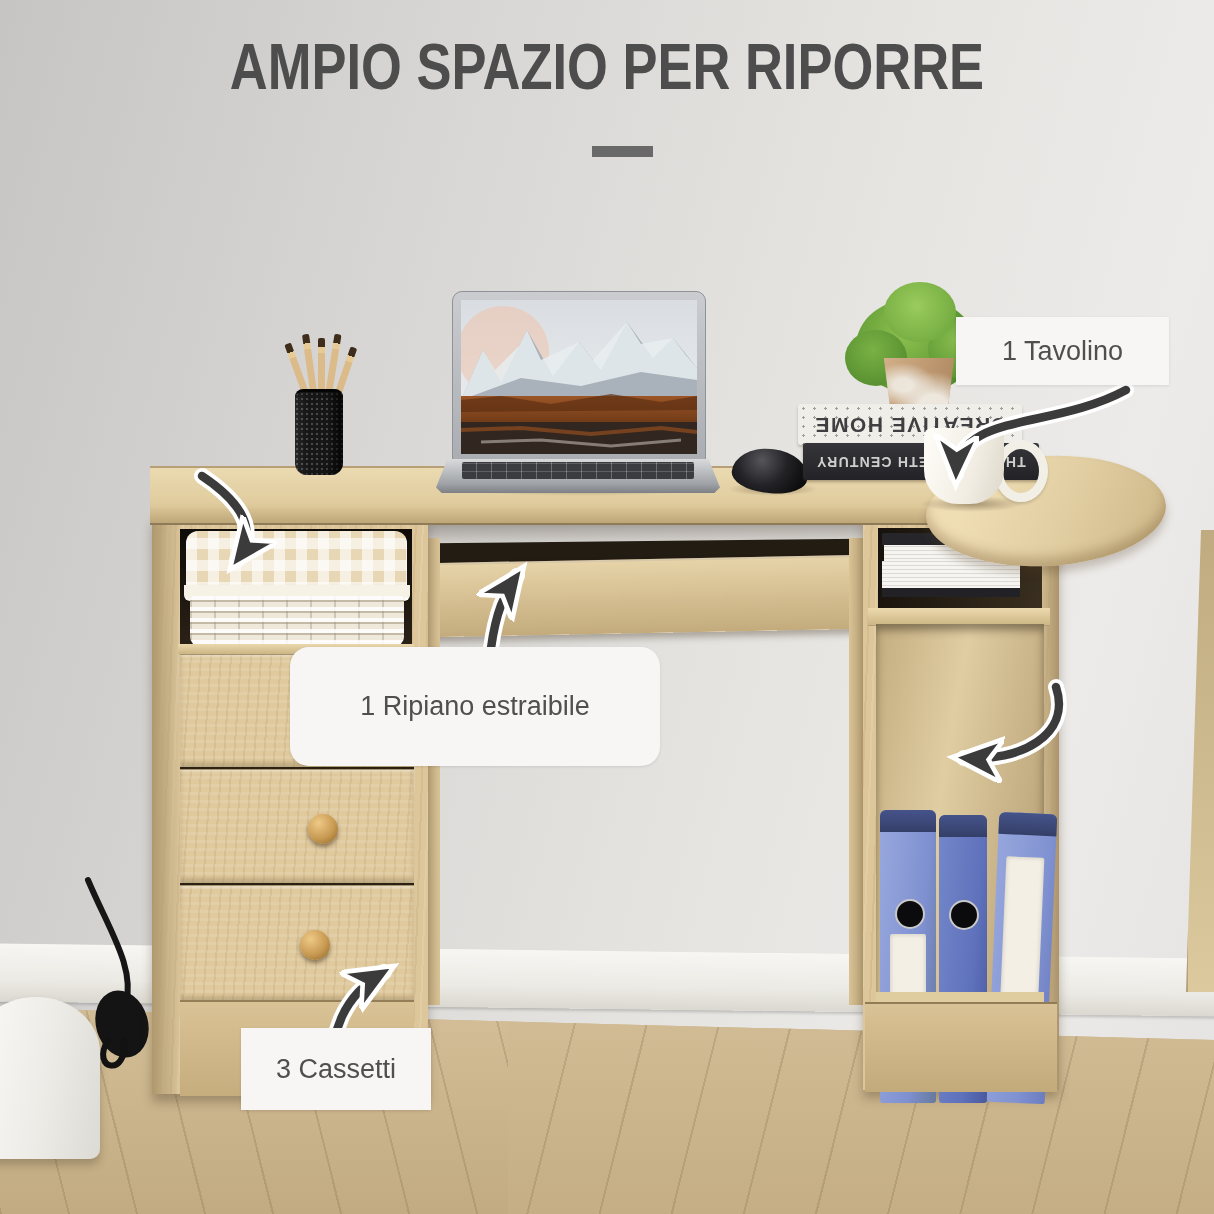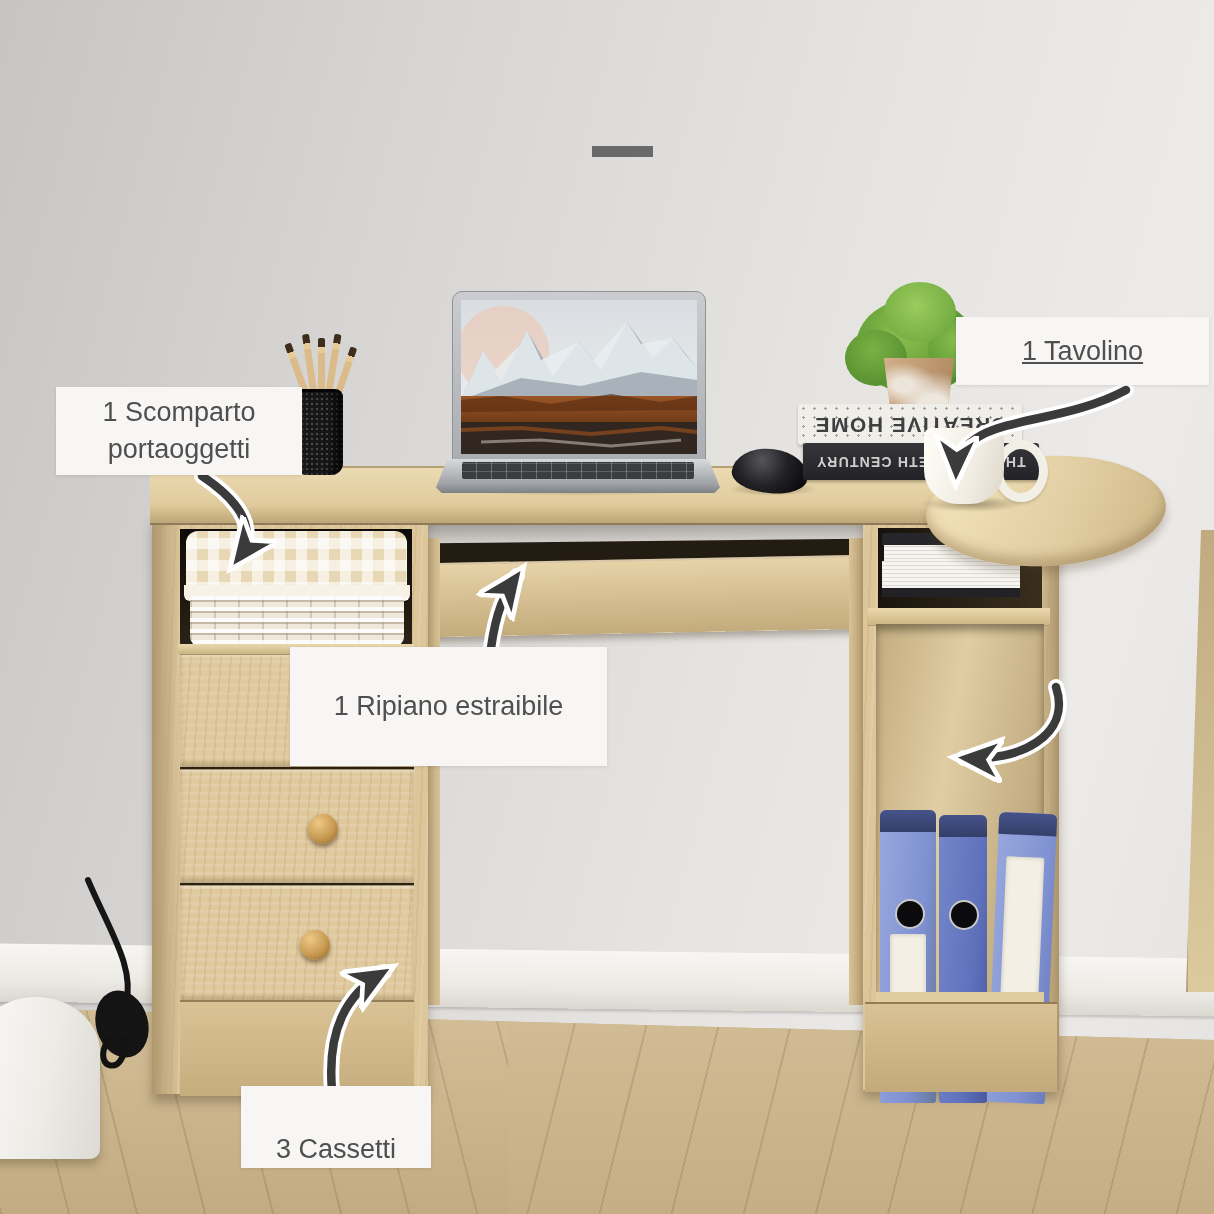--- a/index.html
+++ b/index.html
@@ -124,24 +124,24 @@
        background:linear-gradient(105deg,#fffdf9,#f1ede3 60%,#ddd7c9);}
 
   
   .title{left:0;top:30px;width:100%;text-align:center;}
   .title span{display:inline-block;font-weight:700;font-size:64px;color:#4d4d4d;transform:scaleX(.82);white-space:nowrap;}
   .dash{left:592px;top:146px;width:61px;height:11px;background:#696969;}
   .callout{background:#f7f6f4;color:#4f4f4f;font-size:27px;line-height:37px;
            display:flex;flex-direction:column;align-items:center;justify-content:center;
            box-shadow:0 1px 3px rgba(0,0,0,.10);text-align:center;}
   .c1{left:56px;top:387px;width:246px;height:88px;}
-  .c2{left:956px;top:317px;width:253px;height:68px;text-decoration:underline;}
-  .c3{left:290px;top:647px;width:317px;height:119px;}
+  .c2{left:956px;top:317px;width:213px;height:68px;}
+  .c3{left:290px;top:647px;width:370px;height:119px;border-radius:19px;}
   .c4{left:896px;top:616px;width:269px;height:69px;}
-  .c5{left:241px;top:1086px;width:190px;height:82px;justify-content:flex-end;}
+  .c5{left:241px;top:1028px;width:190px;height:82px;}
   .arrows{left:0;top:0;}
 </style>
 </head>
 <body>
 
 <div class="scene">
 
   <div class="abs baseboard"></div>
   <div class="abs floor">
     <div class="abs floor-half floor-l"></div>
@@ -259,20 +259,23 @@
     <span class="spine wspine">CREATIVE HOME</span>
   </div>
   <div class="abs kbook">
     <span class="spine kspine">THE TWENTIETH CENTURY</span>
   </div>
 
   <div class="abs shadow-ell" style="left:920px;top:496px;width:104px;height:16px;"></div>
   <div class="abs mug-handle"></div>
   <div class="abs mug"></div>
 
+  <div class="abs title">
+    <span>AMPIO SPAZIO PER RIPORRE</span>
+  </div>
   <div class="abs dash"></div>
 
   <svg class="abs arrows" width="1214" height="1214" viewBox="0 0 1214 1214">
     <defs>
       <marker id="ah" markerWidth="7" markerHeight="6.2" refX="4.6" refY="2.6" orient="auto">
         <path d="M0,0 L6,2.6 L0,5.2 L1.7,2.6 Z" fill="#3b3b3b" stroke="#ffffff" stroke-width="0.55"></path>
       </marker>
     </defs>
     <g>
       <path d="M 202,476 C 244,504 258,532 237,560" fill="none" stroke="#ffffff" stroke-width="16" stroke-linecap="round"></path>
@@ -289,24 +292,20 @@
     <g>
       <path d="M 1056,687 C 1072,735 1020,762 964,758" fill="none" stroke="#ffffff" stroke-width="16" stroke-linecap="round"></path>
       <path d="M 1056,687 C 1072,735 1020,762 964,758" fill="none" stroke="#3b3b3b" stroke-width="8.5" stroke-linecap="round" marker-end="url(#ah)"></path>
     </g>
     <g>
       <path d="M 332,1090 C 327,1030 346,994 384,972" fill="none" stroke="#ffffff" stroke-width="16" stroke-linecap="round"></path>
       <path d="M 332,1090 C 327,1030 346,994 384,972" fill="none" stroke="#3b3b3b" stroke-width="8.5" stroke-linecap="round" marker-end="url(#ah)"></path>
     </g>
   </svg>
 
-  <div class="abs callout c1">
-    <span>1 Scomparto</span>
-    <span>portaoggetti</span>
-  </div>
   <div class="abs callout c2">
     <span>1 Tavolino</span>
   </div>
   <div class="abs callout c3">
     <span>1 Ripiano estraibile</span>
   </div>
   <div class="abs callout c5">
     <span>3 Cassetti</span>
   </div>
 

